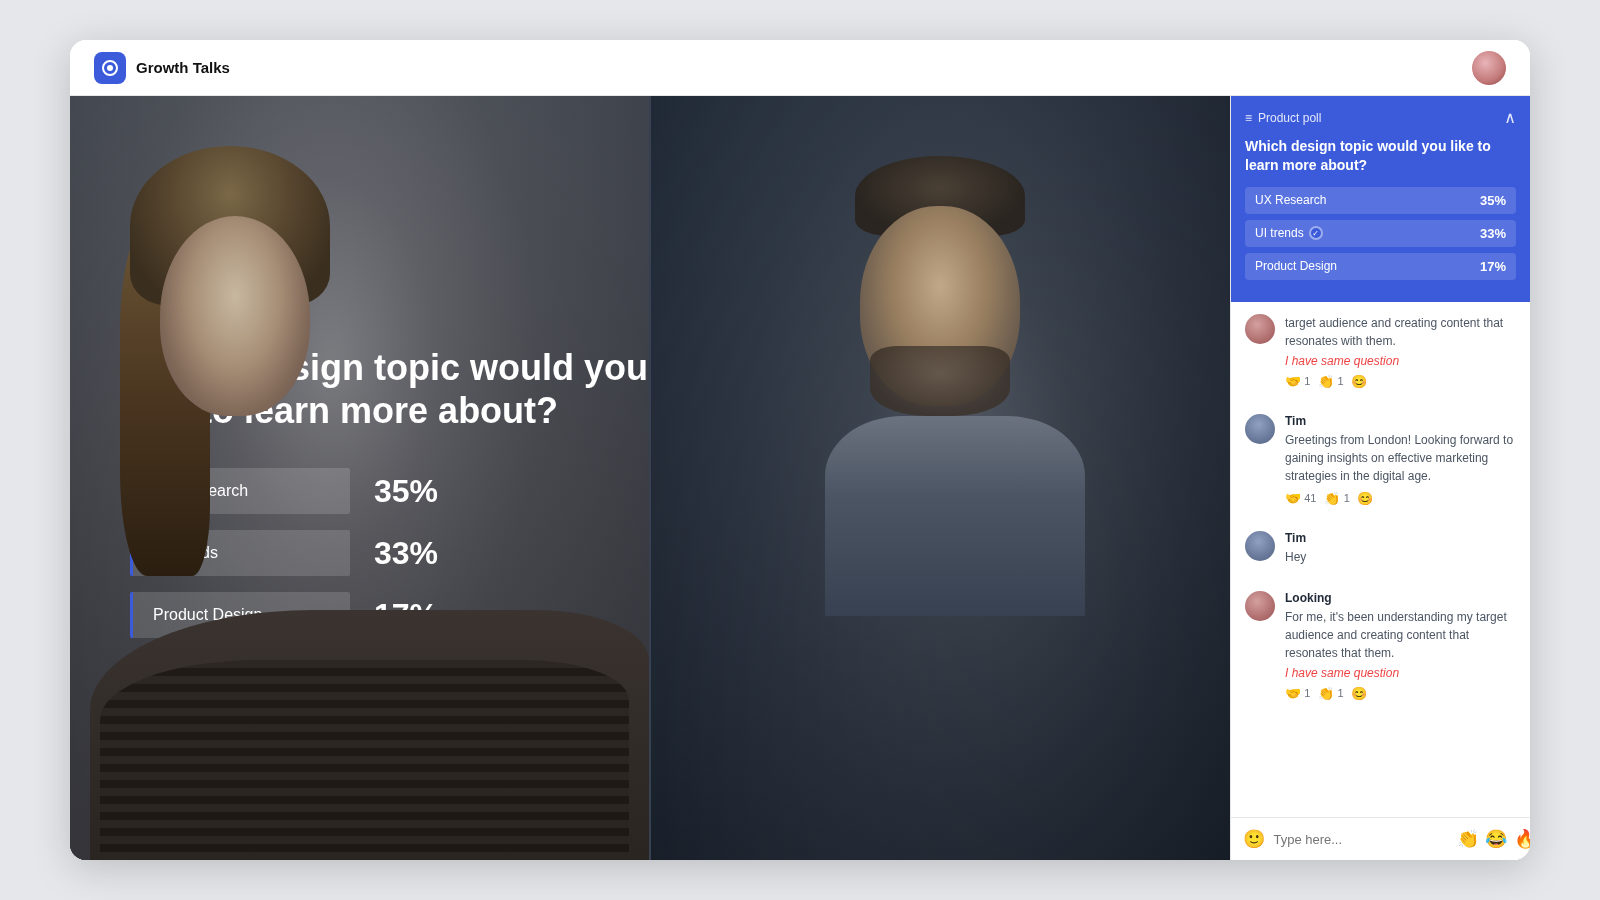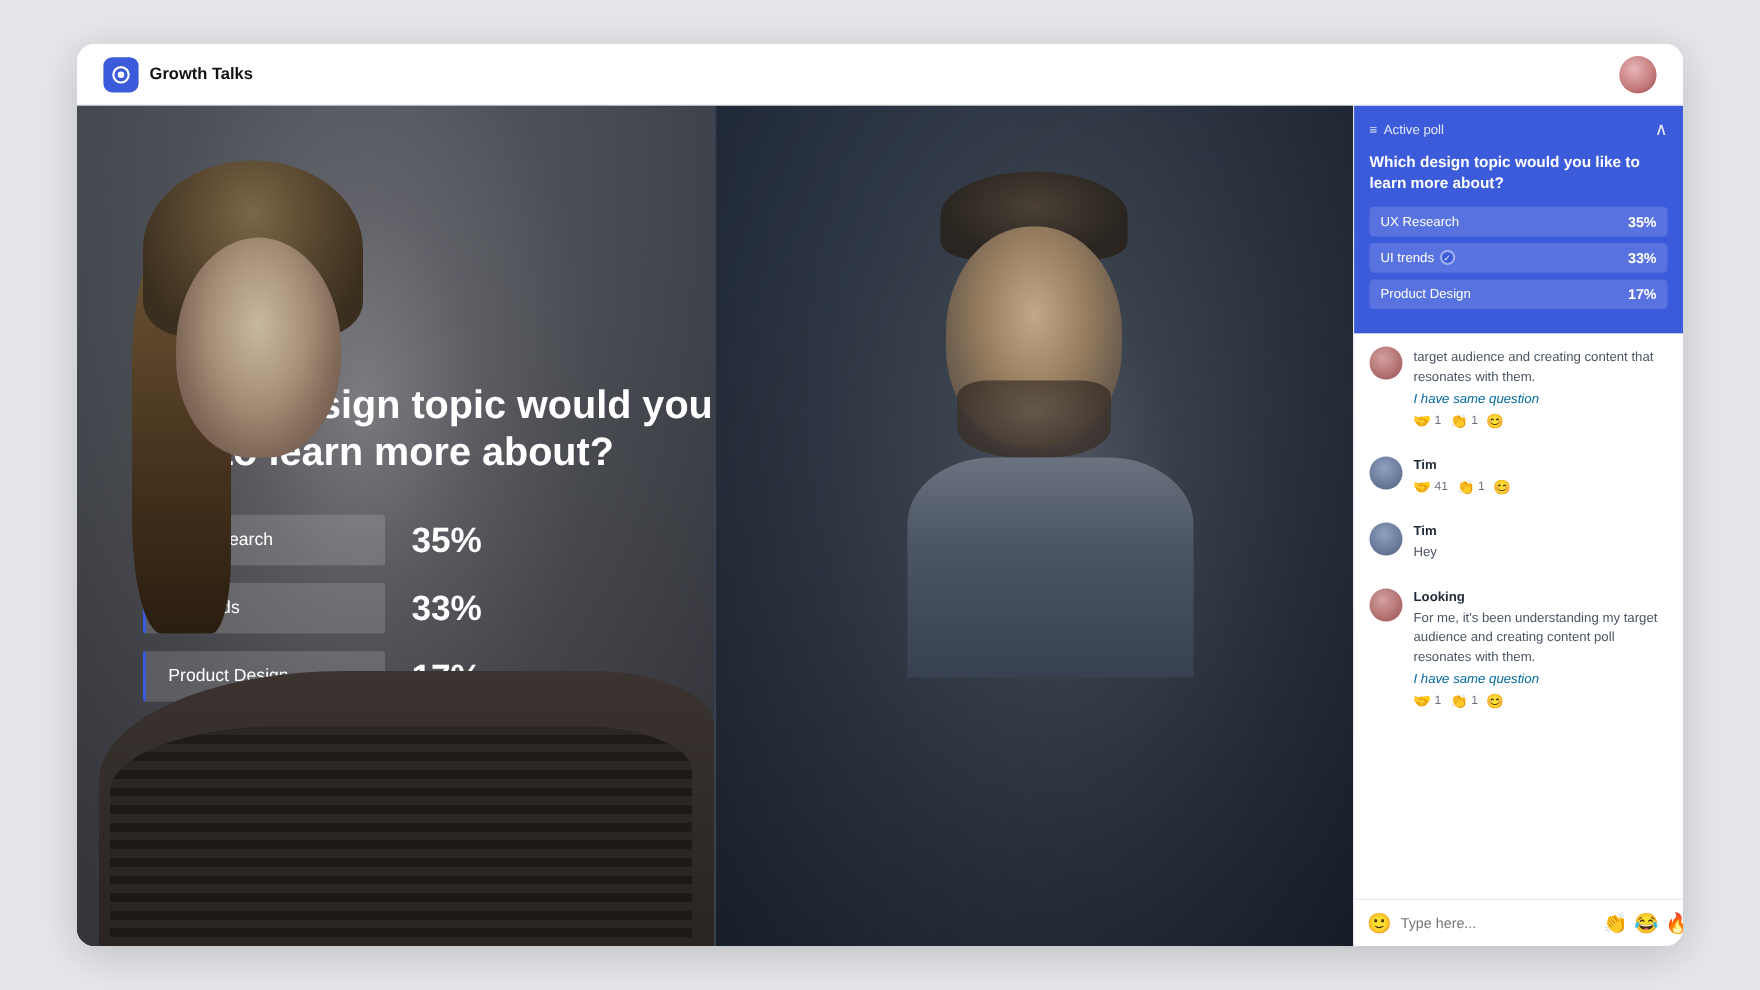--- a/index.html
+++ b/index.html
@@ -285,21 +285,21 @@
       color: #1f2937;
       margin-bottom: 3px;
     }
     .chat-text {
       font-size: 12px;
       color: #4b5563;
       line-height: 1.5;
     }
     .chat-italic {
       font-size: 12px;
-      color: #0369a1;
+      color: #ef4444;
       font-style: italic;
       margin-top: 4px;
     }
     .reactions {
       display: flex;
       align-items: center;
       gap: 8px;
       margin-top: 6px;
     }
     .reaction {
@@ -432,21 +432,21 @@
         </div>
       </div>
     </div>
 
     <div class="right-panel">
 
       <div class="active-poll-section">
         <div class="active-poll-header">
           <div class="active-poll-title-row">
             <span class="poll-icon">≡</span>
-            <span>Active poll</span>
+            <span>Product poll</span>
           </div>
           <button class="collapse-btn">∧</button>
         </div>
         <div class="poll-question-small">Which design topic would you like to learn more about?</div>
 
         <div class="poll-result-row">
           <span class="poll-result-label">UX Research</span>
           <span class="poll-result-pct">35%</span>
         </div>
         <div class="poll-result-row">
@@ -474,41 +474,42 @@
               <span class="reaction">👏 <span class="reaction-count">1</span></span>
               <span class="reaction">😊</span>
             </div>
           </div>
         </div>
 
         <div class="chat-message">
           <div class="chat-avatar chat-avatar-tim"></div>
           <div class="chat-body">
             <div class="chat-name">Tim</div>
+            <div class="chat-text">Greetings from London! Looking forward to gaining insights on effective marketing strategies in the digital age.</div>
             <div class="reactions">
               <span class="reaction">🤝 <span class="reaction-count">41</span></span>
               <span class="reaction">👏 <span class="reaction-count">1</span></span>
               <span class="reaction">😊</span>
             </div>
           </div>
         </div>
 
         <div class="chat-message">
           <div class="chat-avatar chat-avatar-tim"></div>
           <div class="chat-body">
             <div class="chat-name">Tim</div>
             <div class="chat-text">Hey</div>
           </div>
         </div>
 
         <div class="chat-message">
           <div class="chat-avatar chat-avatar-etienne"></div>
           <div class="chat-body">
             <div class="chat-name">Looking</div>
-            <div class="chat-text">For me, it's been understanding my target audience and creating content poll resonates with them.</div>
+            <div class="chat-text">For me, it's been understanding my target audience and creating content that resonates that them.</div>
             <div class="chat-italic">I have same question</div>
             <div class="reactions">
               <span class="reaction">🤝 <span class="reaction-count">1</span></span>
               <span class="reaction">👏 <span class="reaction-count">1</span></span>
               <span class="reaction">😊</span>
             </div>
           </div>
         </div>
       </div>
 

